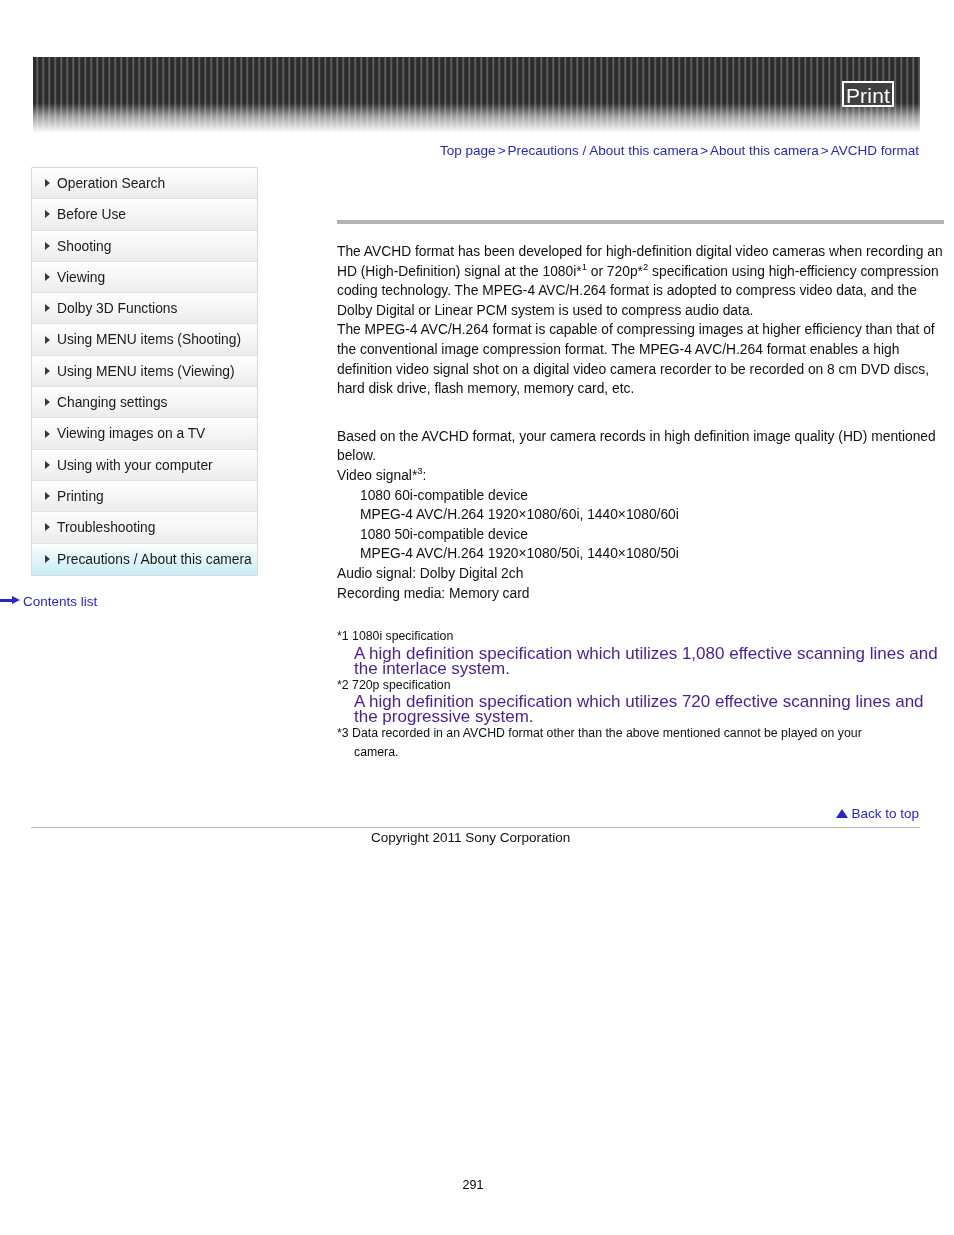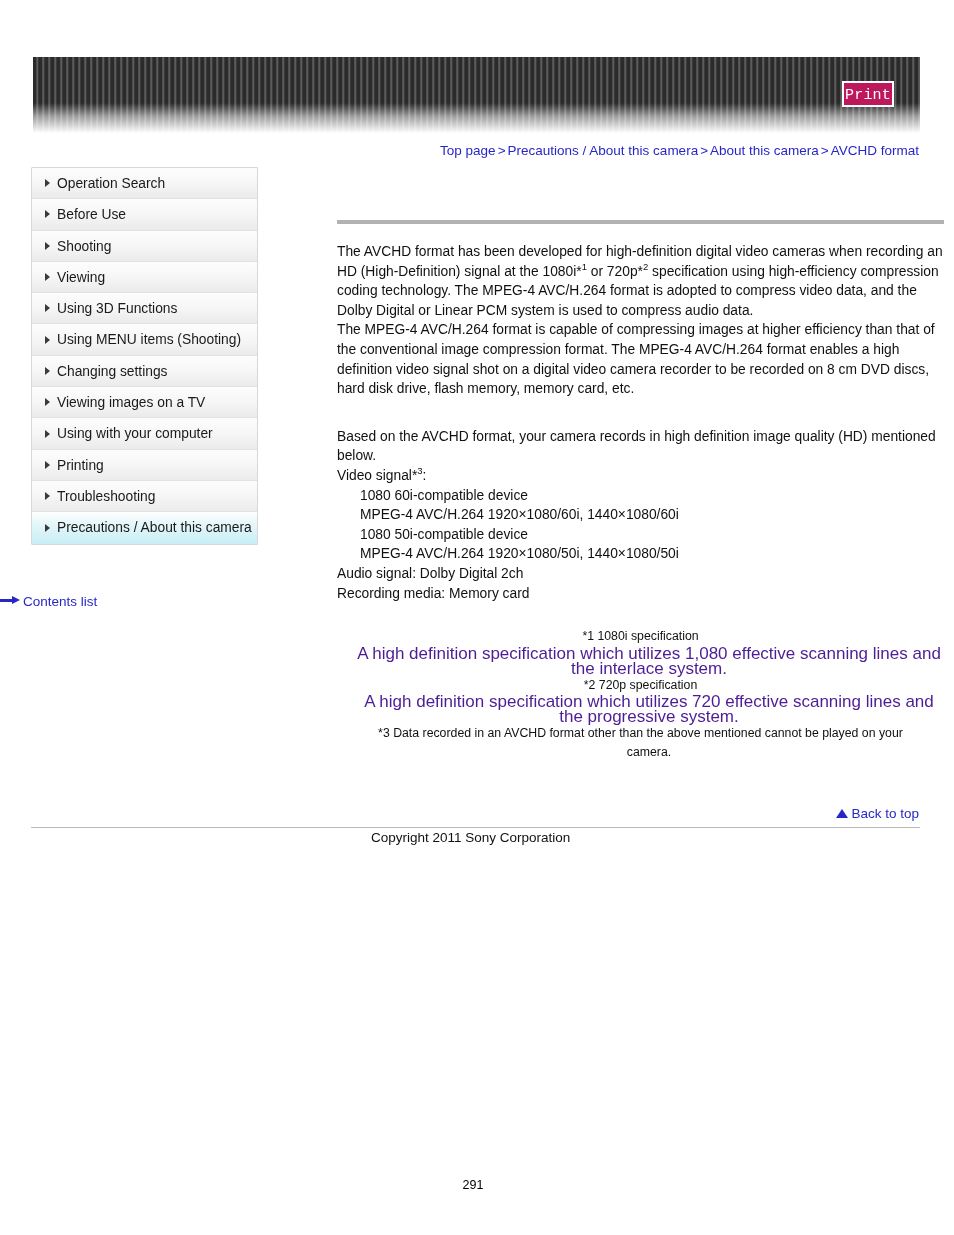--- a/index.html
+++ b/index.html
@@ -45,29 +45,28 @@
     background: linear-gradient(to bottom, rgba(255,255,255,0) 0%, rgba(255,255,255,0.55) 45%, rgba(255,255,255,1) 100%);
     pointer-events: none;
   }
   #print-button {
     position: absolute;
     right: 26px;
     top: 24px;
     width: 52px;
     height: 26px;
     border: 2px solid #ffffff;
-    background: #be185d;
+    background: #404040;
     color: #ffffff;
-    font-size: 15px;
+    font-size: 21px;
     line-height: 26px;
     text-align: center;
     box-sizing: border-box;
     cursor: pointer;
     letter-spacing: 0.2px;
-    font-family: Liberation Mono, monospace;
   }
 
   
   #breadcrumb {
     position: absolute;
     left: 0;
     right: 35px;
     top: 143px;
     text-align: right;
     font-size: 13.5px;
@@ -196,21 +195,20 @@
     line-height: 0;
   }
   .block-gap {
     height: 28px;
   }
   .indent-1 {
     padding-left: 23px;
   }
   .footnotes {
     margin-top: 24px;
-    text-align: center;
   }
   .fn-label {
     font-size: 12.3px;
     line-height: 18.5px;
     color: #111111;
   }
   .fn-body {
     font-size: 17px;
     line-height: 15px;
     color: #4c1d95;
@@ -299,25 +297,29 @@
   <div class="side-item">
     <span class="bullet"></span>
     <span>Shooting</span>
   </div>
   <div class="side-item">
     <span class="bullet"></span>
     <span>Viewing</span>
   </div>
   <div class="side-item">
     <span class="bullet"></span>
-    <span>Using 3D Functions</span>
+    <span>Dolby 3D Functions</span>
   </div>
   <div class="side-item">
     <span class="bullet"></span>
     <span>Using MENU items (Shooting)</span>
+  </div>
+  <div class="side-item">
+    <span class="bullet"></span>
+    <span>Using MENU items (Viewing)</span>
   </div>
   <div class="side-item">
     <span class="bullet"></span>
     <span>Changing settings</span>
   </div>
   <div class="side-item">
     <span class="bullet"></span>
     <span>Viewing images on a TV</span>
   </div>
   <div class="side-item">

